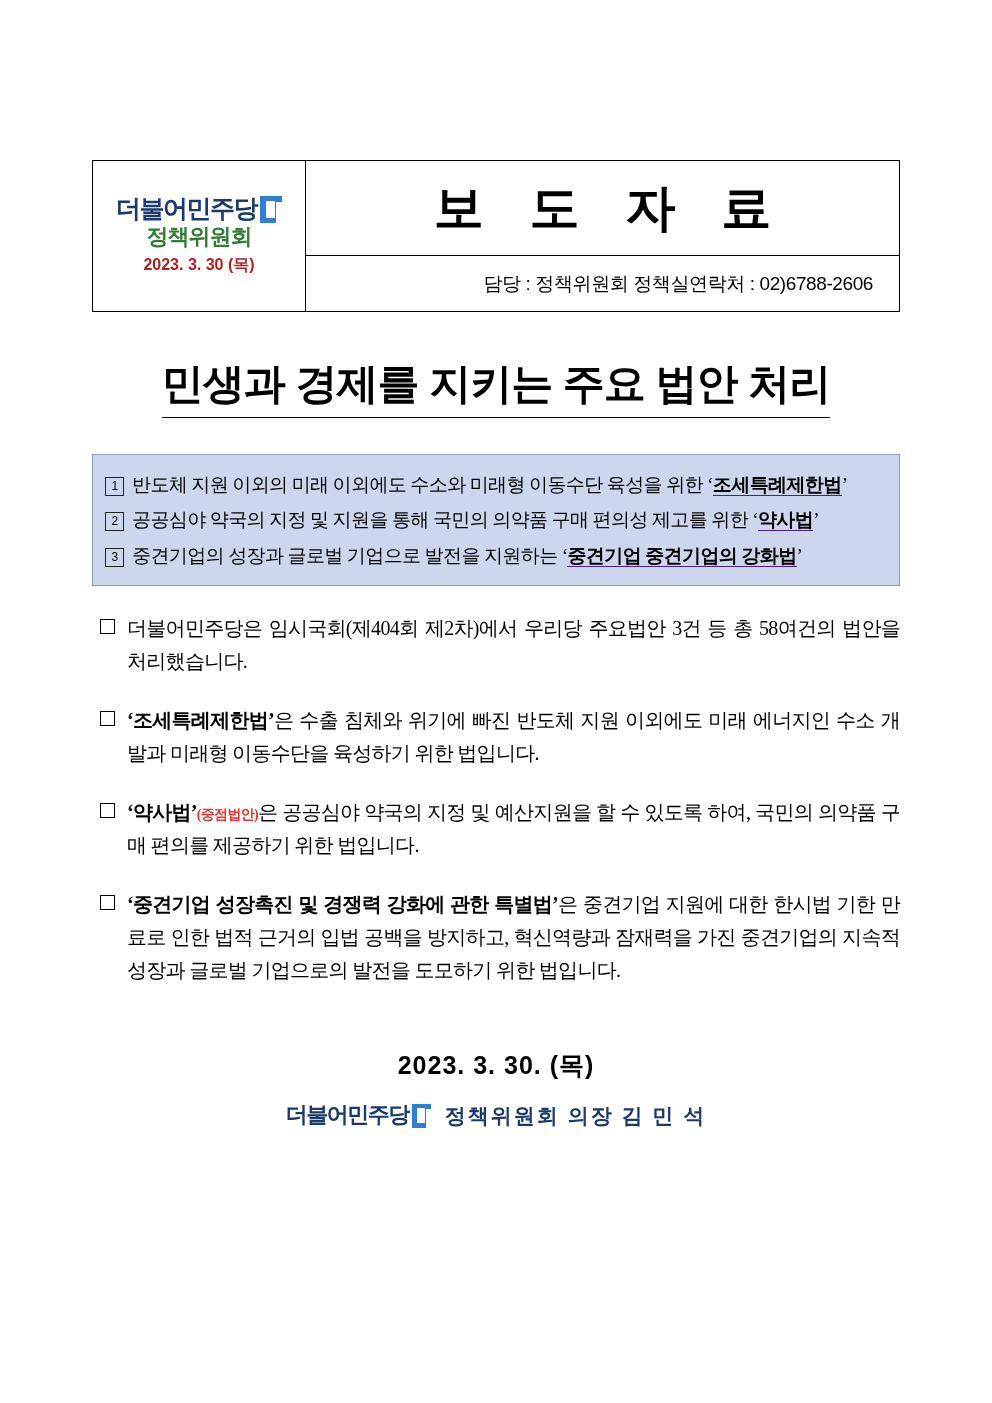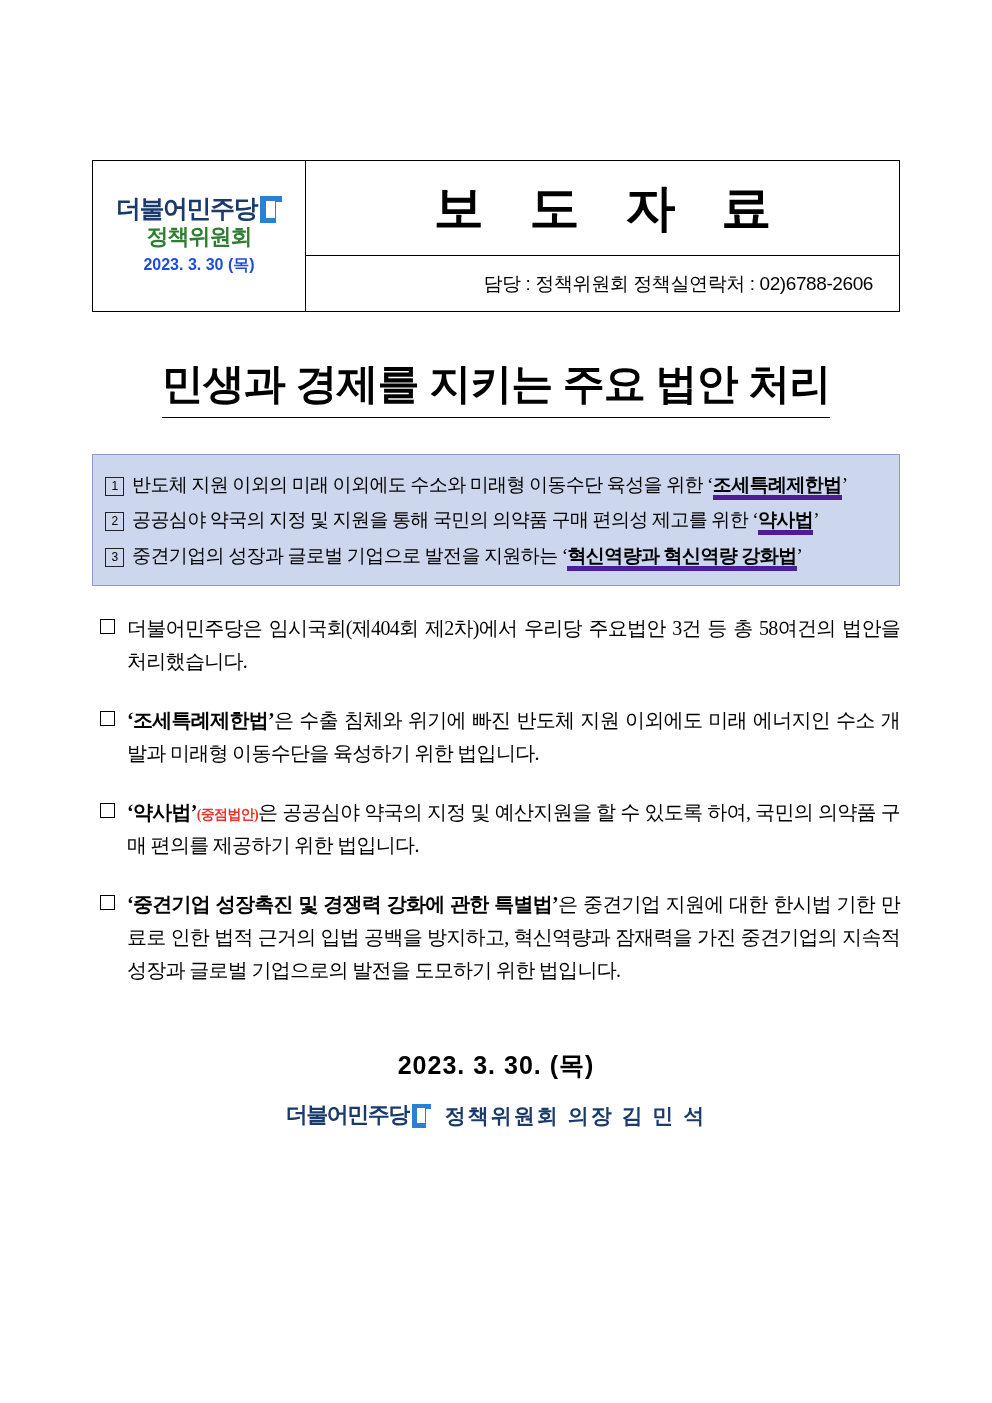--- a/index.html
+++ b/index.html
@@ -91,21 +91,21 @@
     font-weight: bold;
     font-size: 22px;
     letter-spacing: -1px;
     color: #2f7d32;
     line-height: 1.1;
   }
   .logo-date {
     font-family: "Liberation Sans", "DejaVu Sans", sans-serif;
     font-weight: bold;
     font-size: 16px;
-    color: #1d4ed8;
+    color: #b91c1c;
     letter-spacing: 0px;
     line-height: 1.2;
     margin-top: 3px;
   }
 
   .title-cell {
     height: 86px;
     text-align: center;
     vertical-align: middle;
   }
@@ -174,21 +174,21 @@
     border: 1px solid #222;
     font-size: 12px;
     font-family: "Liberation Sans", "DejaVu Sans", sans-serif;
     margin-right: 8px;
     transform: translateY(-1px);
     background: transparent;
   }
   .summary-text { flex: 1; }
   .summary-text .law {
     font-weight: bold;
-    border-bottom: 5px solid #4c1d95;
+    border-bottom: 1px solid #4c1d95;
   }
 
   
   .body-list { margin-top: 26px; }
   .body-item {
     display: flex;
     align-items: flex-start;
     margin-bottom: 26px;
   }
   .bullet {
@@ -301,21 +301,21 @@
       <span class="summary-text"><span>반도체 지원 이외의 미래 이외에도 수소와 미래형 이동수단 육성을 위한 ‘</span><span class="law">조세특례제한법</span><span>’</span></span>
     </div>
 
     <div class="summary-item">
       <span class="sq-num">2</span>
       <span class="summary-text"><span>공공심야 약국의 지정 및 지원을 통해 국민의 의약품 구매 편의성 제고를 위한 ‘</span><span class="law">약사법</span><span>’</span></span>
     </div>
 
     <div class="summary-item">
       <span class="sq-num">3</span>
-      <span class="summary-text"><span>중견기업의 성장과 글로벌 기업으로 발전을 지원하는 ‘</span><span class="law">혁신역량과 혁신역량 강화법</span><span>’</span></span>
+      <span class="summary-text"><span>중견기업의 성장과 글로벌 기업으로 발전을 지원하는 ‘</span><span class="law">중견기업 중견기업의 강화법</span><span>’</span></span>
     </div>
 
   </div>
 
   <div class="body-list">
 
     <div class="body-item">
       <span class="bullet"></span>
       <div class="body-text">
         <span>더불어민주당은 임시국회(제404회 제2차)에서 우리당 주요법안 3건 등 총 58여건의 법안을 처리했습니다.</span>

